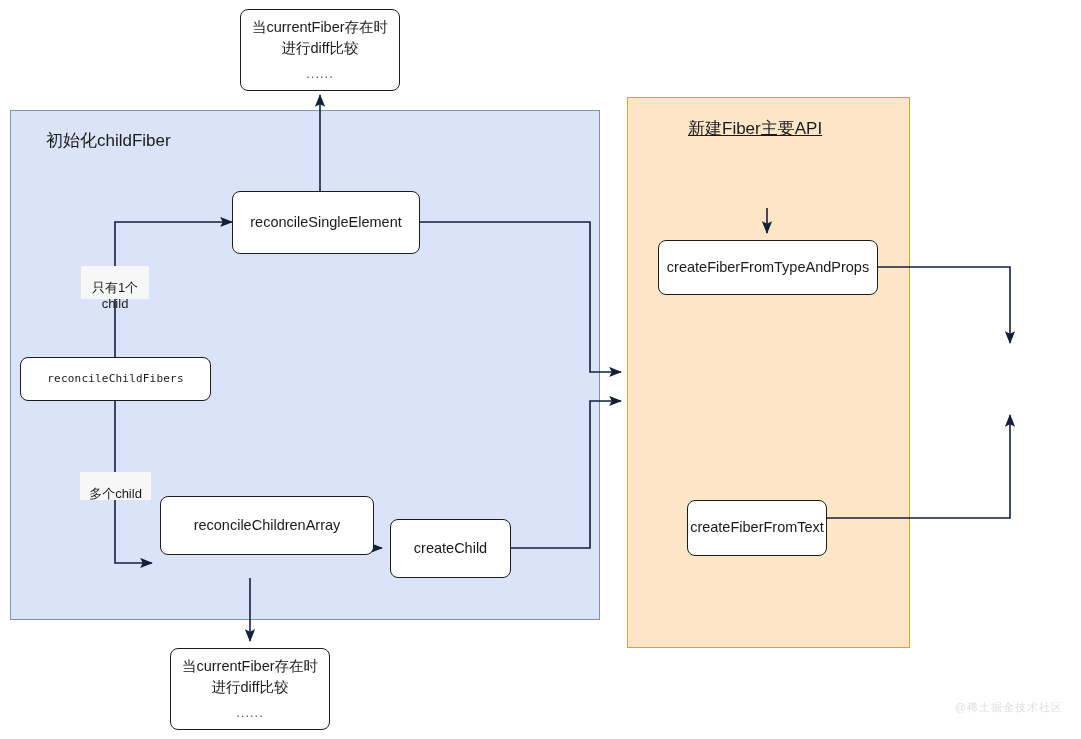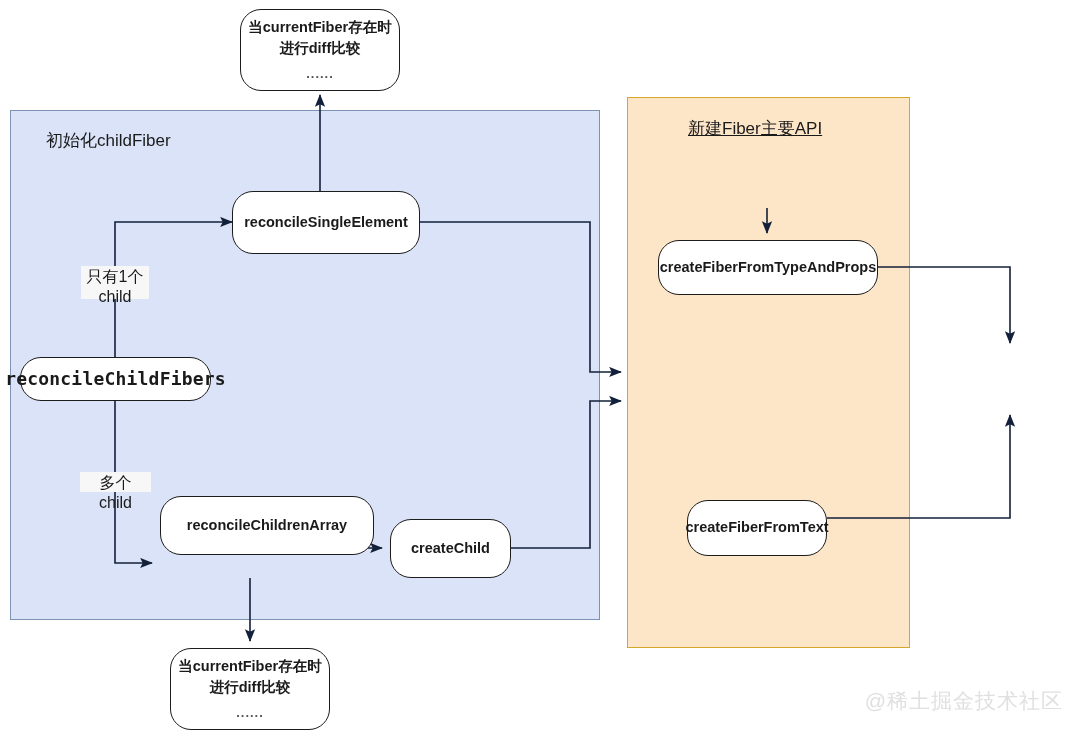--- a/index.html
+++ b/index.html
@@ -34,73 +34,72 @@
     font-size: 17px;
     color: #1a1a1a;
     white-space: nowrap;
     font-weight: 400;
   }
   .node {
     position: absolute;
     box-sizing: border-box;
     background: #ffffff;
     border: 1.6px solid #1c1c1c;
-    border-radius: 21px;
+    border-radius: 8px;
     display: flex;
     align-items: center;
     justify-content: center;
     text-align: center;
     font-size: 14.5px;
     color: #1a1a1a;
     line-height: 1.45;
     padding: 2px 6px;
-    font-weight: bold;
   }
   .node.mono {
     font-family: "DejaVu Sans Mono", "Liberation Mono", monospace;
-    font-size: 18px;
+    font-size: 11px;
     letter-spacing: 0.2px;
   }
   .node .lines {
     display: block;
   }
   .node .lines span {
     display: block;
   }
   .node .dots {
     display: block;
     letter-spacing: 1px;
     margin-top: 6px;
     color: #555;
     font-size: 13px;
   }
   .edge-label {
     position: absolute;
     background: #f7f7f7;
-    font-size: 16px;
+    font-size: 13px;
     color: #1a1a1a;
     text-align: center;
     line-height: 1.25;
-    padding: 1px 4px;
+    padding: 14px 4px;
     white-space: pre-line;
     box-sizing: border-box;
   }
   svg.wires {
     position: absolute;
     left: 0;
     top: 0;
     width: 1081px;
     height: 739px;
     pointer-events: none;
   }
   .watermark {
     position: absolute;
     right: 18px;
     bottom: 24px;
-    font-size: 21px;
+    font-size: 11px;
     color: #e0e0e0;
     letter-spacing: 1px;
     white-space: nowrap;
   }
 </style>
 </head>
 <body>
 
 <div id="canvas">
 

